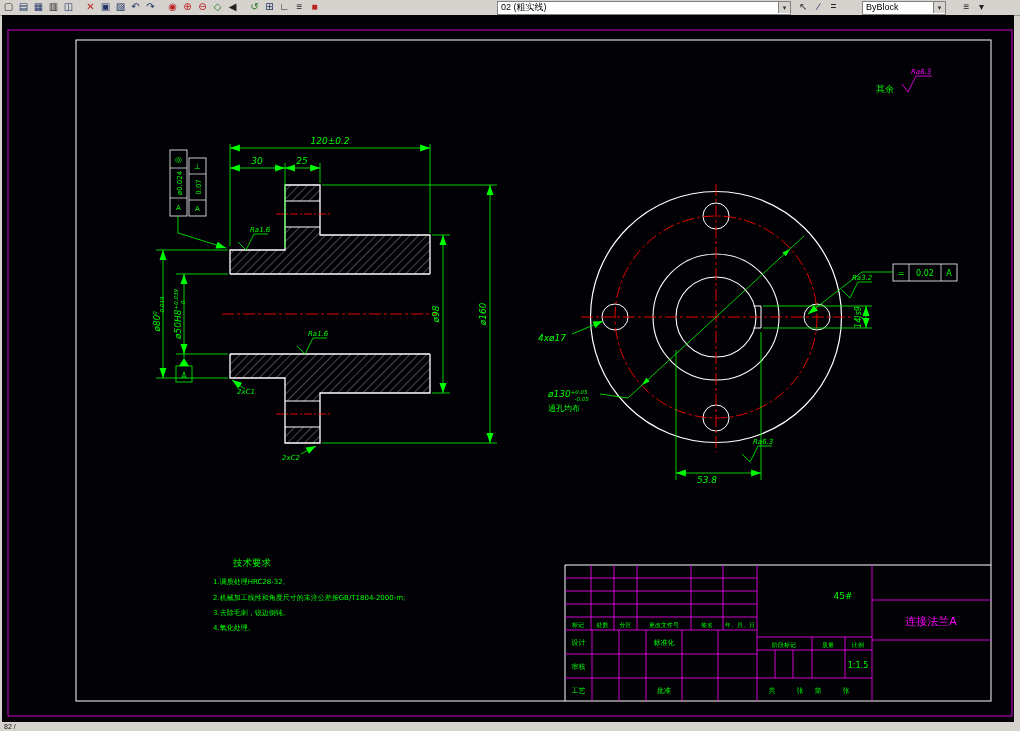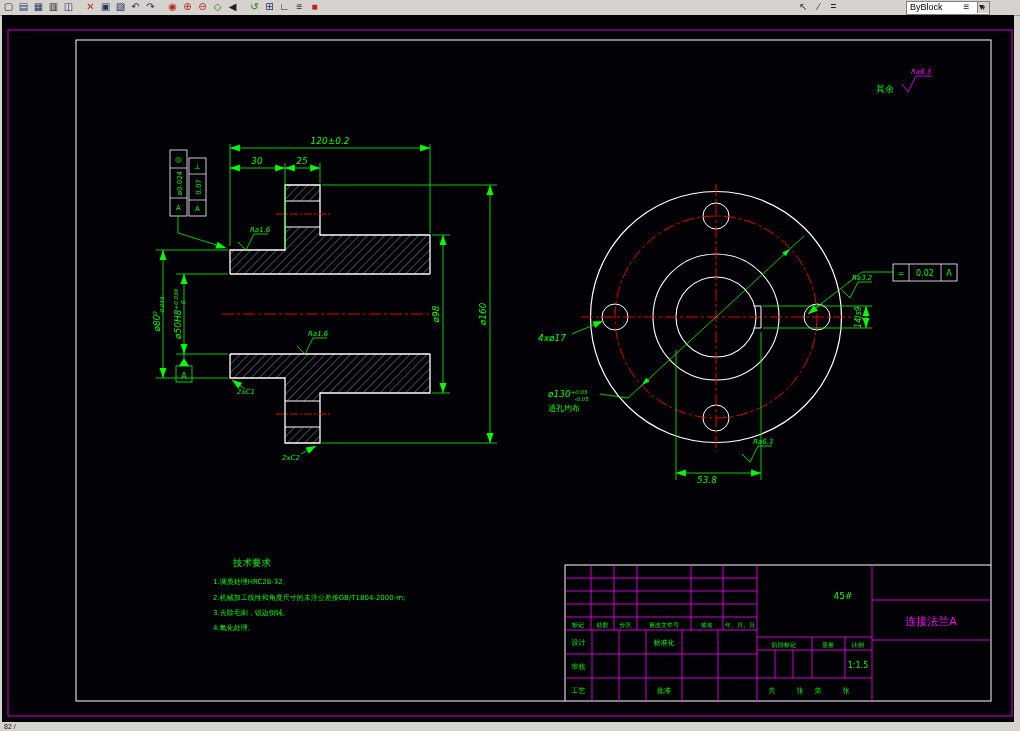--- a/index.html
+++ b/index.html
@@ -61,28 +61,32 @@
     <span class="ic grn">◇</span>
     <span class="ic dark">◀</span>
     <span class="sep"></span>
     <span class="ic grn">↺</span>
     <span class="ic">⊞</span>
     <span class="ic dark">∟</span>
     <span class="ic dark">≡</span>
     <span class="ic red">■</span>
   </div>
 
+  <div class="combo" style="left:497px;width:292px">
+    <span class="combo-text">02 (粗实线)</span>
+    <span class="combo-arrow">▾</span>
+  </div>
 
   <div class="tb-icons" style="left:797px">
     <span class="ic dark">↖</span>
     <span class="ic">∕</span>
     <span class="ic dark">=</span>
   </div>
 
-  <div class="combo" style="left:906px;width:82px">
+  <div class="combo" style="left:862px;width:82px">
     <span class="combo-text">ByBlock</span>
     <span class="combo-arrow">▾</span>
   </div>
 
   <div class="tb-icons" style="left:960px">
     <span class="ic dark">≡</span>
     <span class="ic dark">▾</span>
   </div>
 </div>
 

